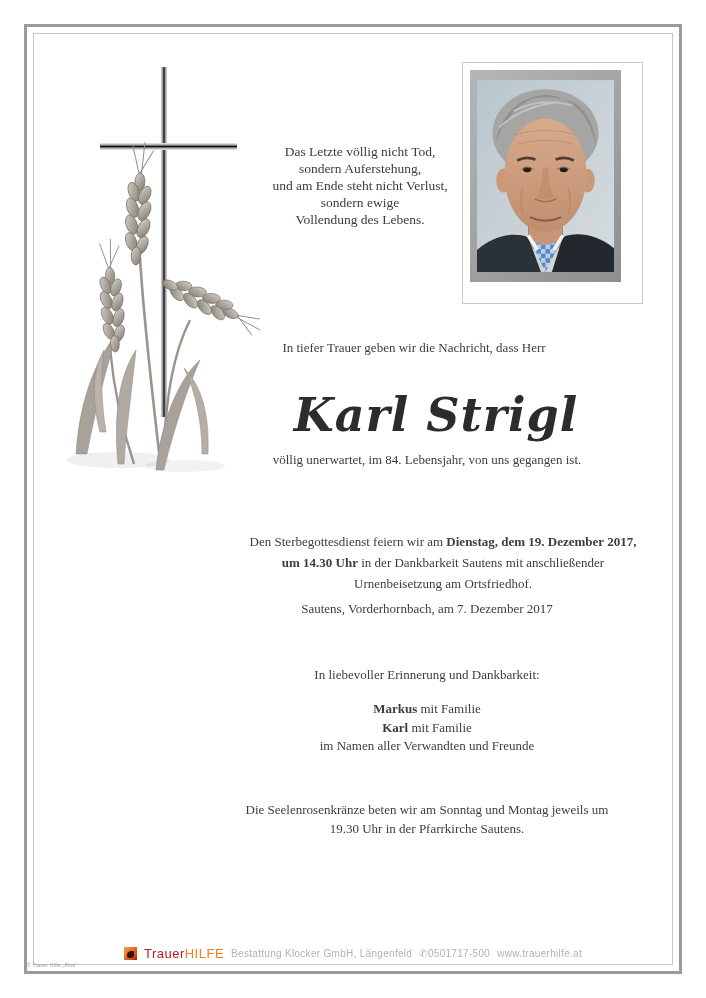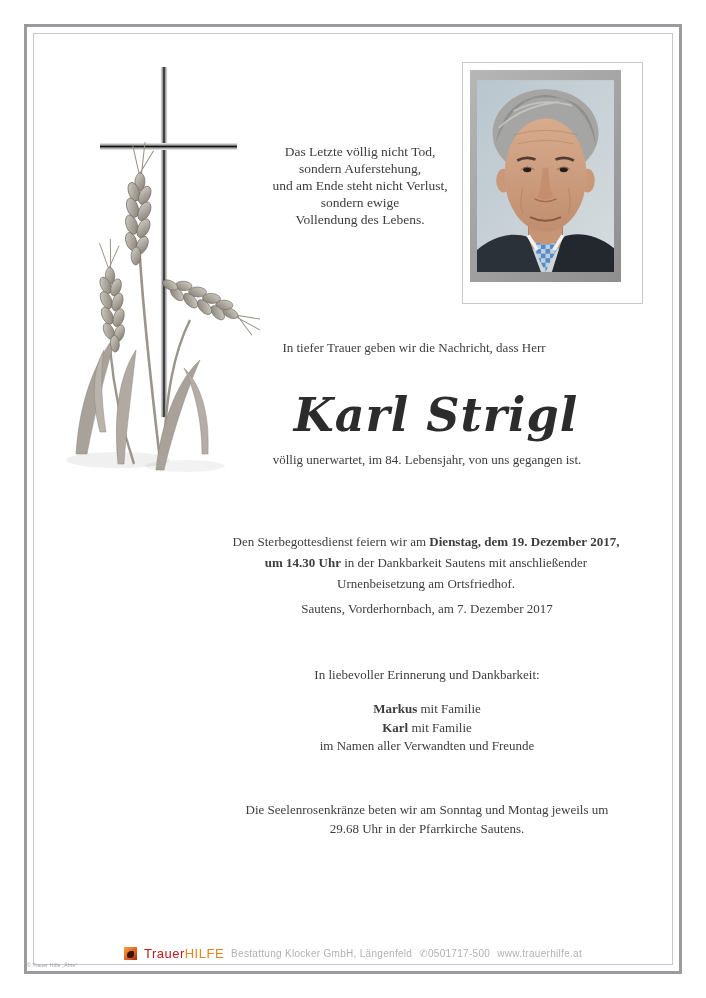--- a/index.html
+++ b/index.html
@@ -15,21 +15,21 @@
   .photo-inner{width:151px;height:212px;background:linear-gradient(135deg,#b6b6b6,#8e8e8e);
         padding:7px;box-sizing:border-box;}
   .photo-inner svg{display:block;}
   .poem{position:absolute;left:245px;top:143px;width:230px;text-align:center;
         font-size:13.5px;line-height:17px;color:#3c3c3c;}
   .center-block{position:absolute;text-align:center;font-size:13px;color:#3d3d3d;}
   .announce{left:214px;top:340px;width:400px;}
   .name{left:236px;top:388px;width:400px;font-family:"DejaVu Serif",serif;
         font-style:italic;font-size:46px;color:#2c2c2c;letter-spacing:1px;font-weight:bold;}
   .deathline{left:227px;top:452px;width:400px;}
-  .service{left:206px;top:531px;width:440px;line-height:21px;}
+  .service{left:223px;top:531px;width:440px;line-height:21px;}
   .placedate{left:227px;top:601px;width:400px;}
   .remember{left:227px;top:667px;width:400px;}
   .mourners{left:227px;top:700px;width:400px;line-height:18.5px;}
   .rosary{left:207px;top:800px;width:440px;line-height:19px;}
   .b{font-weight:bold;}
   .footer{position:absolute;left:33px;right:33px;top:942px;height:22px;
         display:flex;align-items:center;justify-content:center;gap:7px;
         font-family:"Liberation Sans",sans-serif;}
   .logo-sq{width:13px;height:13px;background:linear-gradient(135deg,#f5a23c,#d9531e 70%,#8c2a10);
         position:relative;flex:0 0 auto;}
@@ -179,21 +179,21 @@
   <div class="center-block remember">In liebevoller Erinnerung und Dankbarkeit:</div>
 
   <div class="center-block mourners">
     <div><span class="b">Markus</span><span> mit Familie</span></div>
     <div><span class="b">Karl</span><span> mit Familie</span></div>
     <div>im Namen aller Verwandten und Freunde</div>
   </div>
 
   <div class="center-block rosary">
     <div>Die Seelenrosenkränze beten wir am Sonntag und Montag jeweils um</div>
-    <div>29.68 Uhr in der Pfarrkirche Sautens.</div>
+    <div>19.30 Uhr in der Pfarrkirche Sautens.</div>
   </div>
 
   <div class="footer">
     <span class="logo-sq"></span>
     <span class="brand"><span class="t">Trauer</span><span class="h">HILFE</span></span>
     <span class="ftext">Bestattung Klocker GmbH, Längenfeld</span>
     <span class="ftext"><span>✆</span><span>0501717-500</span></span>
     <span class="ftext">www.trauerhilfe.at</span>
   </div>
 

